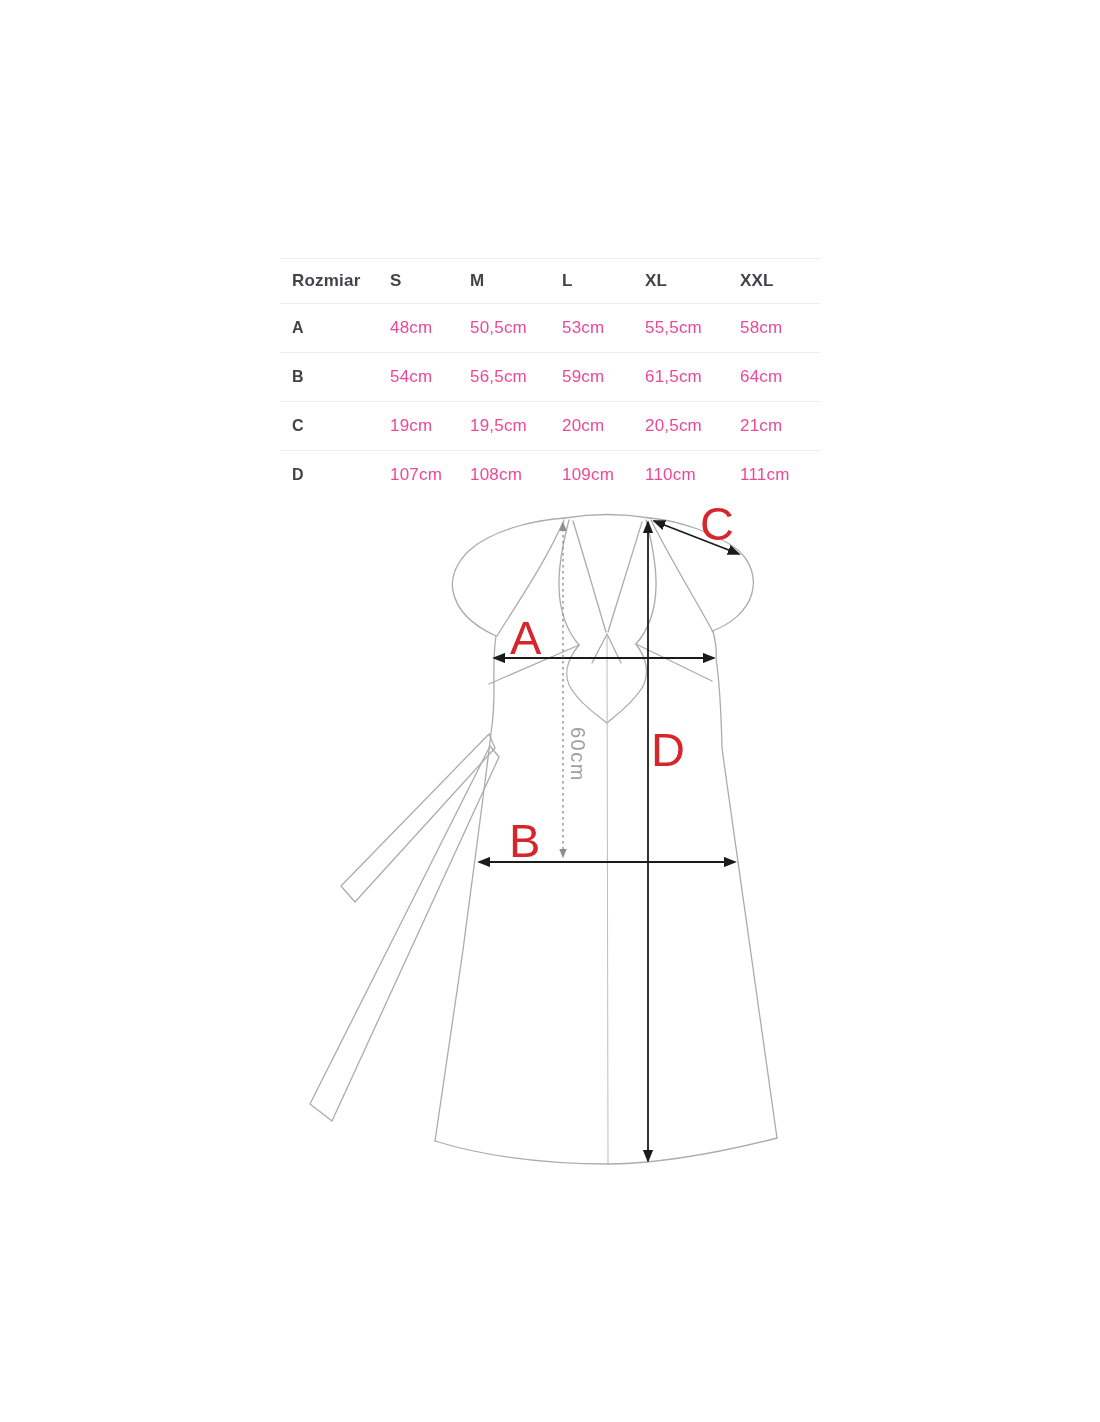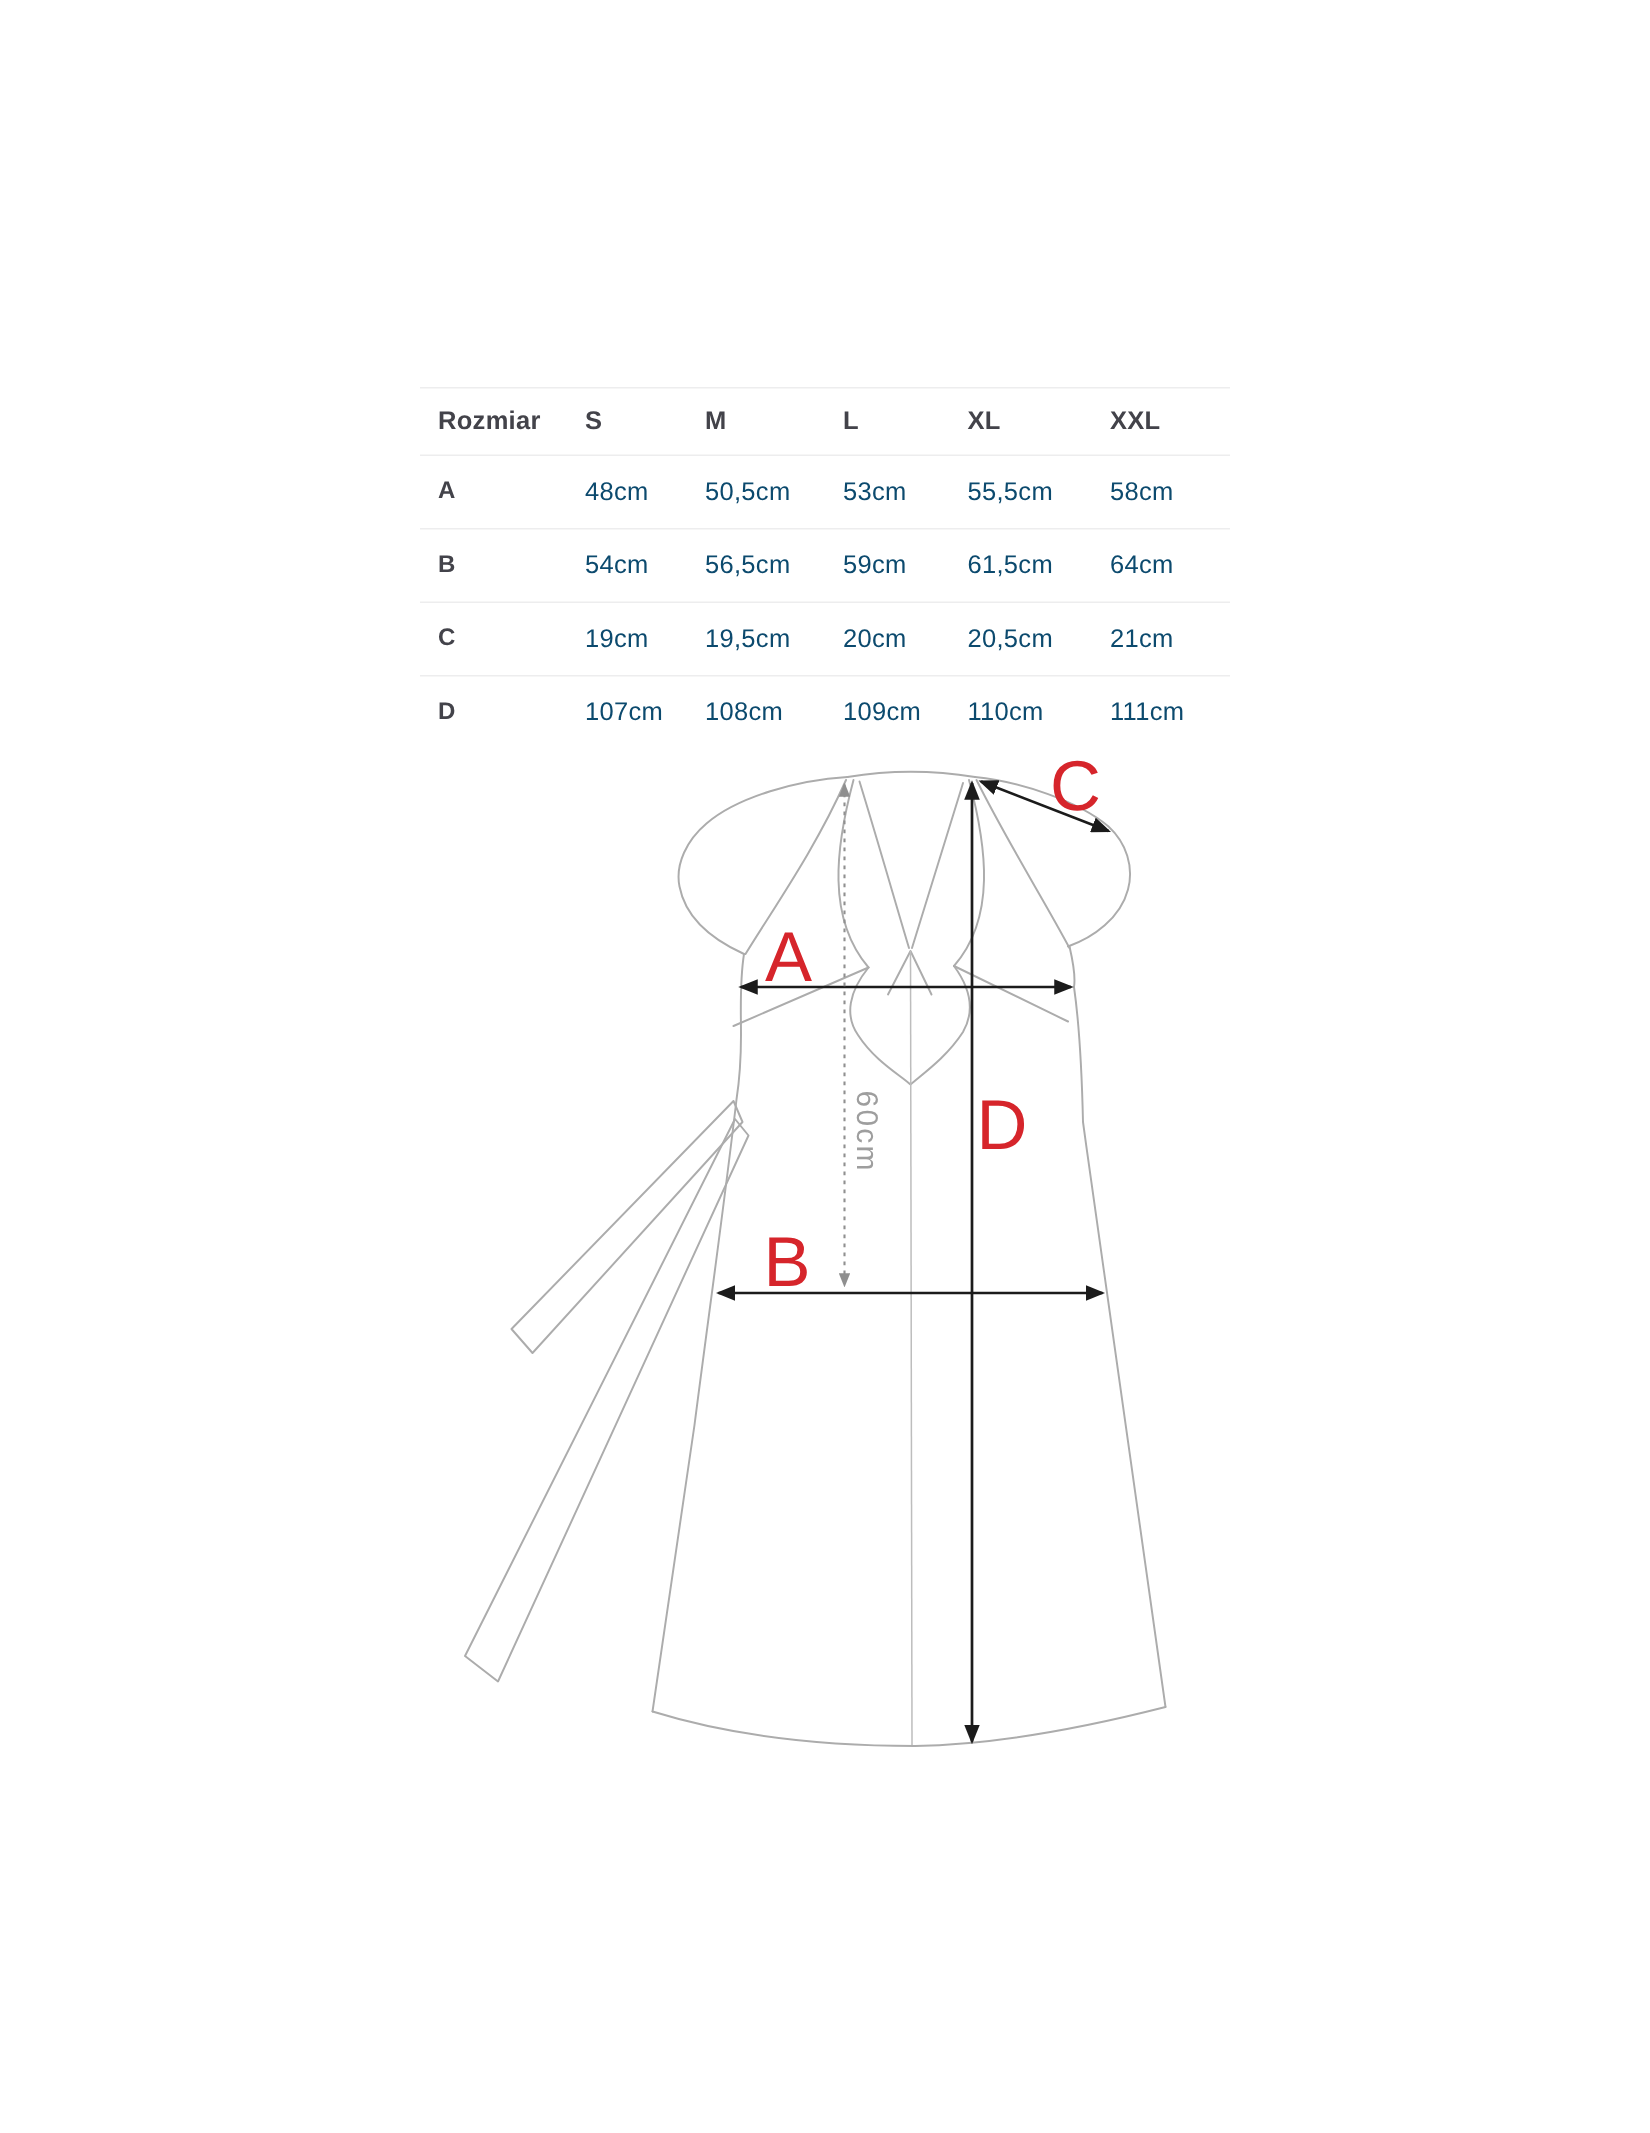--- a/index.html
+++ b/index.html
@@ -5,21 +5,21 @@
   html,body{margin:0;padding:0;background:#ffffff;}
   .stage{position:relative;width:1100px;height:1422px;background:#ffffff;overflow:hidden;
          font-family:"Liberation Sans",sans-serif;}
   
   .size-table{position:absolute;left:280px;top:258px;width:540px;}
   .t-row{display:grid;grid-template-columns:98px 80px 92px 83px 95px 1fr;
          align-items:center;height:48px;padding-left:12px;
          border-bottom:1px solid #ededee;}
   .t-row.t-head{height:44px;border-top:1px solid #ededee;}
   .t-row:last-child{border-bottom:none;}
-  .cell{font-size:17px;color:#0c4a6e;letter-spacing:.2px;white-space:nowrap;}
+  .cell{font-size:17px;color:#ec4899;letter-spacing:.2px;white-space:nowrap;}
   .t-head .cell,.row-label{font-weight:bold;color:#43434a;}
   .row-label{font-size:16px;}
   
   .diagram{position:absolute;left:0;top:0;width:1100px;height:1422px;}
   .sk{fill:none;stroke:#acacac;stroke-width:1.3;stroke-linecap:round;stroke-linejoin:round;}
   .sk-thin{fill:none;stroke:#bdbdbd;stroke-width:1;}
   .arr{stroke:#1b1b1b;stroke-width:1.8;fill:none;}
   .dot{stroke:#909090;stroke-width:1.4;fill:none;stroke-dasharray:2.5 3.5;}
   .mlabel{font-size:47px;font-family:"Liberation Sans",sans-serif;}
   .note{font-size:20px;fill:#9e9e9e;letter-spacing:1.5px;font-family:"Liberation Sans",sans-serif;}

